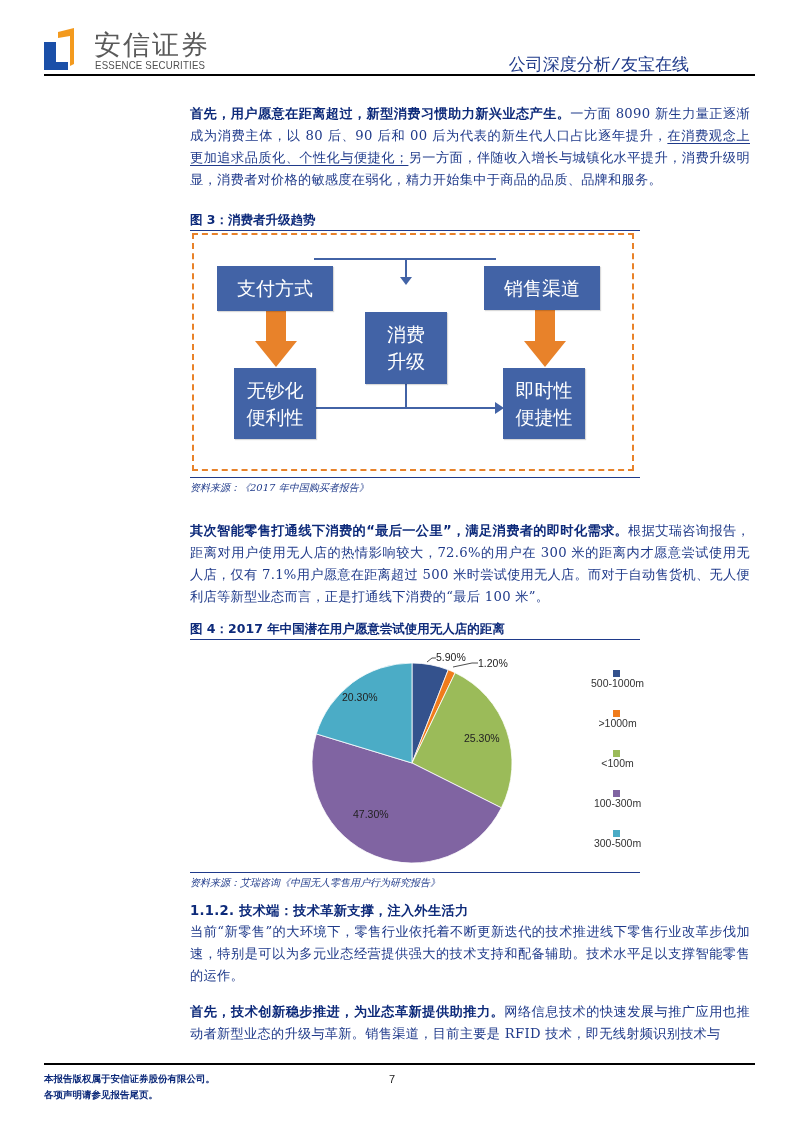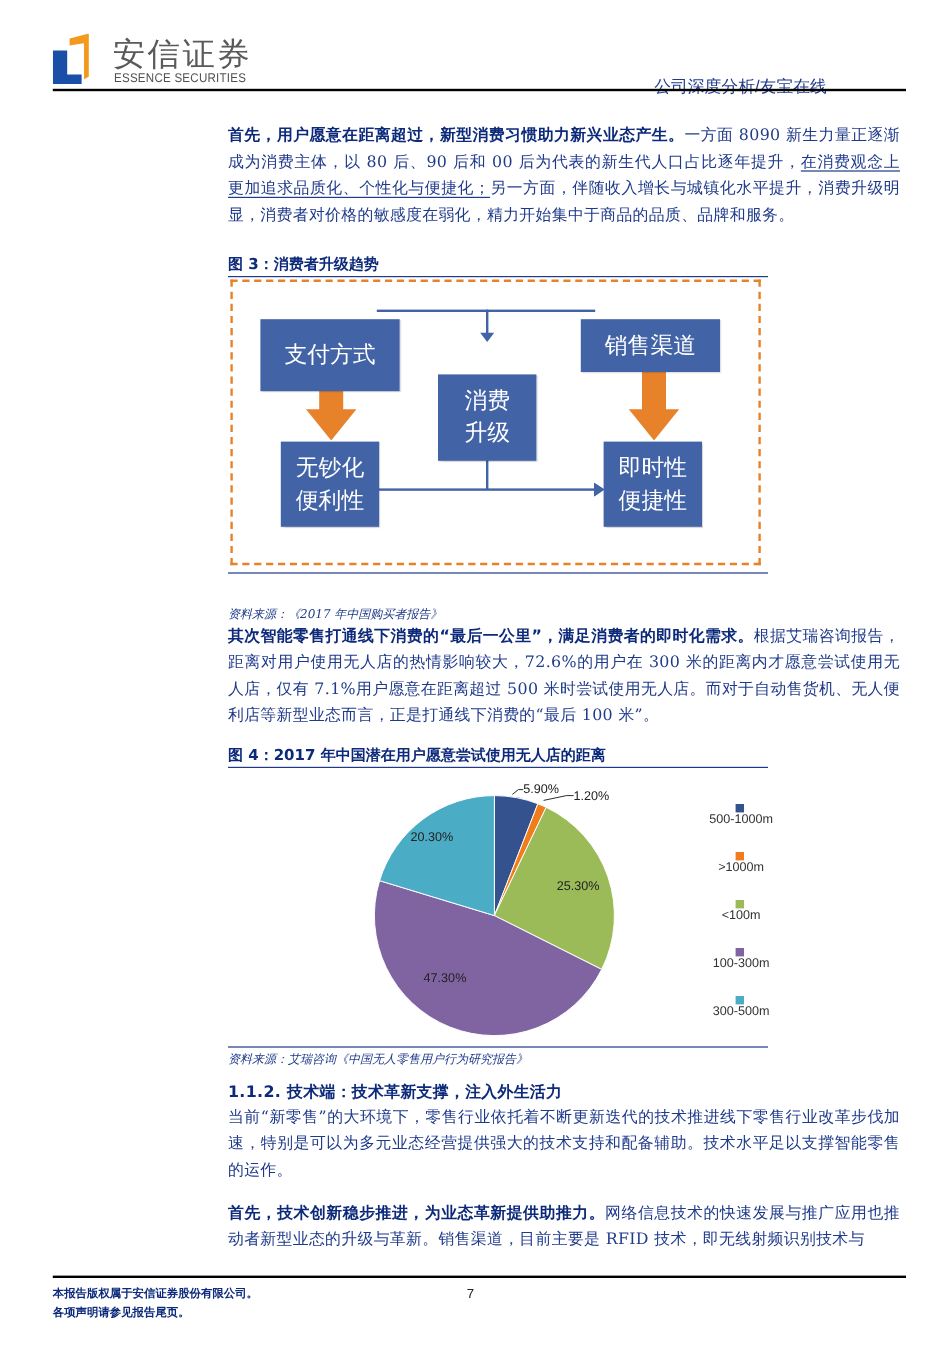--- a/index.html
+++ b/index.html
@@ -4,21 +4,21 @@
   <style>
     * { margin: 0; padding: 0; box-sizing: border-box; }
     html, body { width: 793px; height: 1122px; background: #ffffff; overflow: hidden; }
     body { position: relative; font-family: "DejaVu Sans", "Liberation Sans", sans-serif; color: #1f3a8a; }
 
     
     .header { position: absolute; left: 0; top: 0; width: 726px; height: 80px; }
     .logo-mark { position: absolute; left: 44px; top: 28px; width: 34px; height: 42px; }
     .logo-cn { position: absolute; left: 94px; top: 27px; font-size: 27px; color: #5a5a5a; letter-spacing: 2px; font-family: "DejaVu Sans", sans-serif; font-weight: normal; }
     .logo-en { position: absolute; left: 95px; top: 59px; font-size: 10.5px; color: #505050; letter-spacing: 0.2px; font-family: "Liberation Sans", sans-serif; transform: scaleX(0.92); transform-origin: left; }
-    .header-right { position: absolute; right: 37px; top: 64px; font-size: 14px; color: #1f3a8a; font-family: Liberation Sans, sans-serif; }
+    .header-right { position: absolute; right: 37px; top: 53px; font-size: 17px; color: #1f3a8a; font-family: Liberation Mono, monospace; }
     .header-rule { position: absolute; left: 44px; top: 74px; width: 711px; height: 1.5px; background: #000; }
 
     
     .para { position: absolute; left: 190px; width: 560px; font-size: 13.2px; line-height: 22px; color: #1f3a8a; text-align: justify; font-family: "DejaVu Serif", serif; letter-spacing: 0.3px; }
     .para .lead { font-weight: bold; color: #0d2a7a; font-family: "DejaVu Sans", sans-serif; }
     .para .ul { text-decoration: underline; text-underline-offset: 3px; }
 
     .fig-title { position: absolute; left: 190px; font-size: 12.5px; font-weight: bold; color: #0d2a7a; font-family: "DejaVu Sans", sans-serif; }
     .fig-rule { position: absolute; left: 190px; width: 450px; height: 1px; background: #1f3a8a; }
     .source { position: absolute; left: 190px; font-size: 10px; font-style: italic; color: #1f3a8a; font-family: "DejaVu Serif", serif; }
@@ -77,38 +77,38 @@
 
   <svg class="arrow-big" style="left:61px; top:70px;" width="42" height="62">
     <rect x="11" y="0" width="20" height="38" fill="#e8822a"></rect>
     <polygon points="0,36 42,36 21,62" fill="#e8822a"></polygon>
   </svg>
   <svg class="arrow-big" style="left:330px; top:70px;" width="42" height="62">
     <rect x="11" y="0" width="20" height="38" fill="#e8822a"></rect>
     <polygon points="0,36 42,36 21,62" fill="#e8822a"></polygon>
   </svg>
 
-  <div class="dbox" style="left:23px; top:31px; width:116px; height:60px;">支付方式</div>
+  <div class="dbox" style="left:23px; top:31px; width:116px; height:45px;">支付方式</div>
   <div class="dbox" style="left:290px; top:31px; width:116px; height:44px;">销售渠道</div>
   <div class="dbox" style="left:171px; top:77px; width:82px; height:72px; flex-direction:column;">
     <span>消费</span>
     <span>升级</span>
   </div>
   <div class="dbox" style="left:40px; top:133px; width:82px; height:71px; flex-direction:column;">
     <span>无钞化</span>
     <span>便利性</span>
   </div>
   <div class="dbox" style="left:309px; top:133px; width:82px; height:71px; flex-direction:column;">
     <span>即时性</span>
     <span>便捷性</span>
   </div>
 </div>
 
 <div class="fig-rule" style="top:477px;"></div>
-<div class="source" style="top:481px;margin-top:24px;">资料来源：《2017 年中国购买者报告》</div>
+<div class="source" style="top:481px;">资料来源：《2017 年中国购买者报告》</div>
 
 <div class="para" style="top:520px;">
   <span class="lead">其次智能零售打通线下消费的“最后一公里”，满足消费者的即时化需求。</span><span>根据艾瑞咨询报告，距离对用户使用无人店的热情影响较大，72.6%的用户在 300 米的距离内才愿意尝试使用无人店，仅有 7.1%用户愿意在距离超过 500 米时尝试使用无人店。而对于自动售货机、无人便利店等新型业态而言，正是打通线下消费的“最后 100 米”。</span>
 </div>
 
 <div class="fig-title" style="top:621px;">图 4：2017 年中国潜在用户愿意尝试使用无人店的距离</div>
 <div class="fig-rule" style="top:639px;"></div>
 
 <svg style="position:absolute; left:300px; top:650px;" width="230" height="215" viewBox="0 0 230 215">
   <g id="pie-slices">

